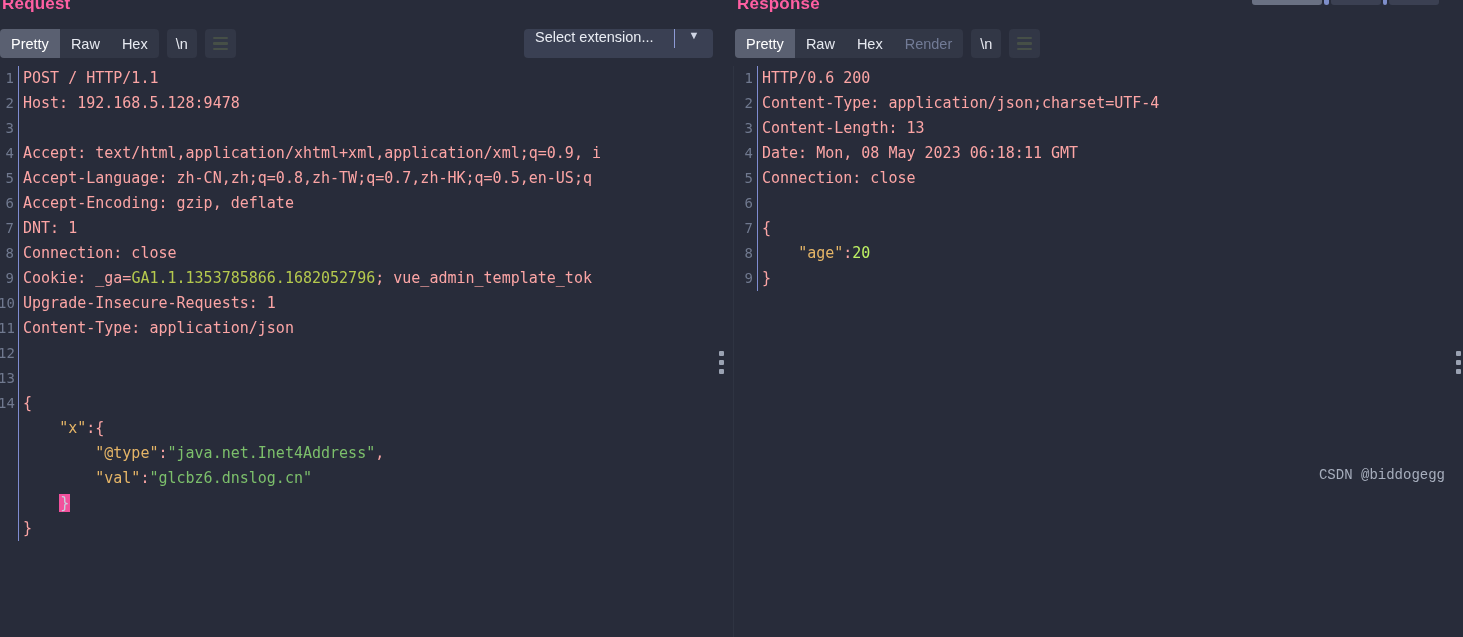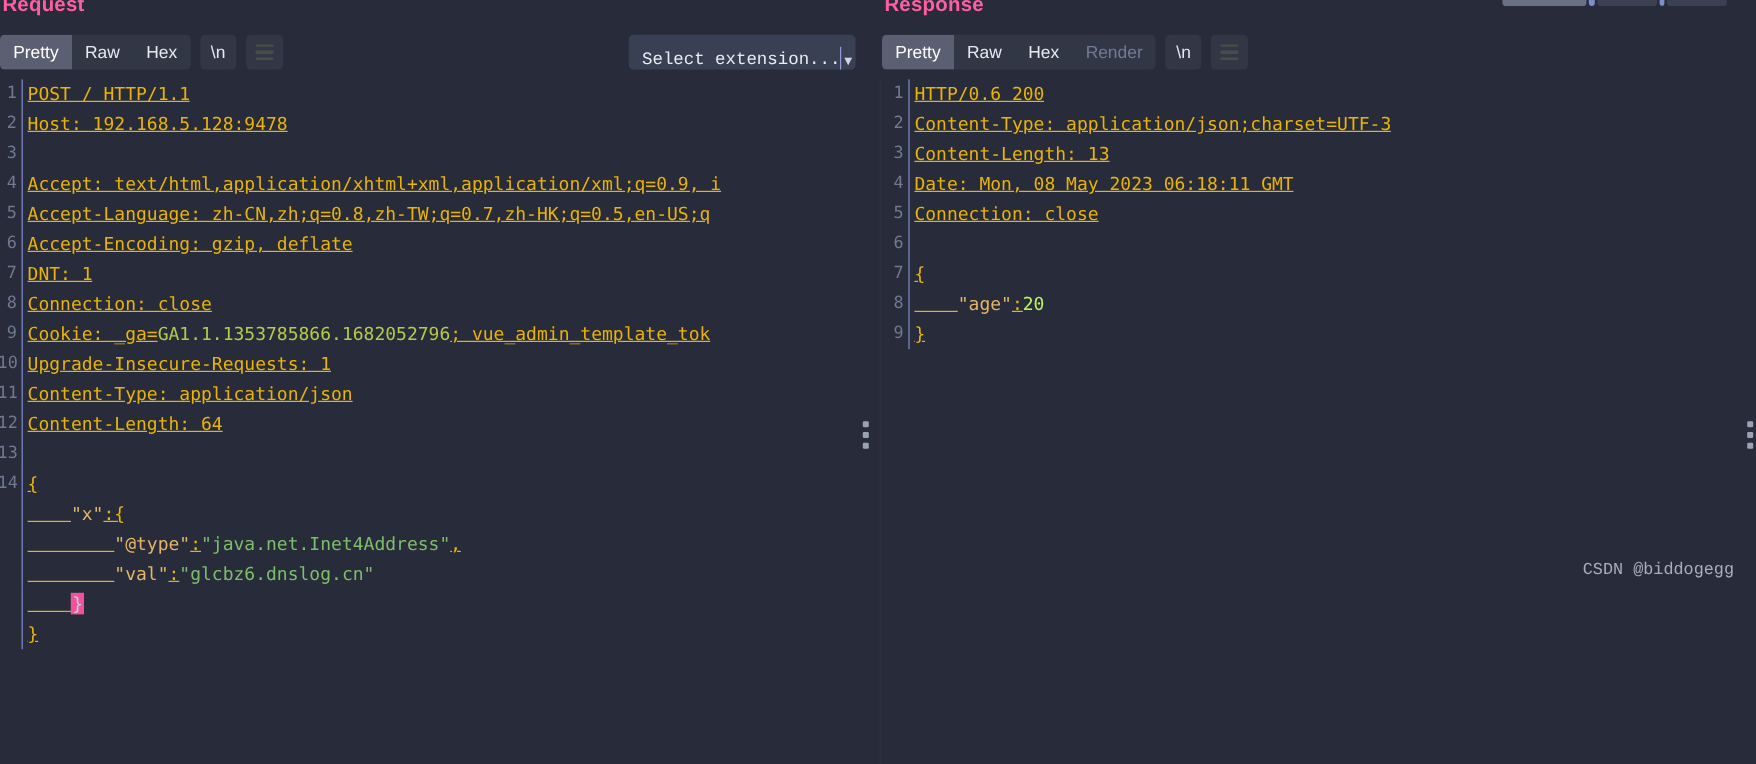--- a/index.html
+++ b/index.html
@@ -44,21 +44,21 @@
     display:flex; align-items:center; justify-content:center;
     font-size:14.5px; color:#e6e9f0; cursor:pointer;
   }
   .btn-ham { margin-left:8px; height:29px; width:31px; background:#323746; border-radius:4px;
              display:flex; flex-direction:column; align-items:center; justify-content:center; gap:3px; cursor:pointer;}
   .btn-ham i { display:block; width:15px; height:2.5px; background:#464f47; border-radius:1px; }
 
   
   .combo {
     position:absolute; top:29px; left:524px; height:29px; width:189px;
-    background:#3a4053; border-radius:4px; display:flex; align-items:flex-end; cursor:pointer;font-family:Liberation Mono, monospace;
+    background:#3a4053; border-radius:4px; display:flex; align-items:flex-start; cursor:pointer;
   }
   .combo .lbl { flex:1; padding-left:11px; font-size:14.5px; color:#e9ecf3; white-space:nowrap; }
   .combo .sep { width:1px; height:19px; background:#8e9bd6; }
   .combo .arrow { width:38px; display:flex; align-items:center; justify-content:center; color:#cfd5e4; font-size:11px; }
 
   
   .editor {
     position:absolute; top:66px; height:571px;
     font-family:"DejaVu Sans Mono", monospace;
     font-size:15px; line-height:25px;
@@ -74,21 +74,21 @@
     color:#70798f; font-size:14px; line-height:25px; user-select:none;
   }
   #req-editor .gutter { width:20px; min-width:20px; margin-left:-2px; }
   .vbar { width:1px; min-width:1px; background:#7f8cd0; }
   .code { padding-left:4px; color:#cfd6e3; line-height:25px; overflow:hidden; }
 
   .c-key    { color:#e5b567; }   
   .c-str    { color:#7cbf6b; }   
   .c-num    { color:#bef264; }   
   .c-cookie { color:#b5c94e;margin-top:40px; }   
-  .c-plain  { color:#eab308;text-decoration:underline; }
+  .c-plain  { color:#fca5a5; }
   .cursor   { background:#f2519c; color:#c8cfdd; padding:0 1px; }
 
   
   .dots { position:absolute; display:flex; flex-direction:column; gap:4px; cursor:col-resize; }
   .dots i { width:5px; height:5px; background:#9aa2b2; border-radius:1px; display:block; }
   #handle-mid { left:719px; top:351px; }
   #handle-right { left:1456px; top:351px; }
 
   
   .divider { position:absolute; top:66px; left:733px; width:1px; height:571px; background:#2f3442; }
@@ -141,21 +141,21 @@
         <div class="line"><div class="gutter">2</div><div class="vbar"></div><div class="code"><span class="c-plain">Host: 192.168.5.128:9478</span></div></div>
         <div class="line"><div class="gutter">3</div><div class="vbar"></div></div>
         <div class="line"><div class="gutter">4</div><div class="vbar"></div><div class="code"><span class="c-plain">Accept: text/html,application/xhtml+xml,application/xml;q=0.9, i</span></div></div>
         <div class="line"><div class="gutter">5</div><div class="vbar"></div><div class="code"><span class="c-plain">Accept-Language: zh-CN,zh;q=0.8,zh-TW;q=0.7,zh-HK;q=0.5,en-US;q</span></div></div>
         <div class="line"><div class="gutter">6</div><div class="vbar"></div><div class="code"><span class="c-plain">Accept-Encoding: gzip, deflate</span></div></div>
         <div class="line"><div class="gutter">7</div><div class="vbar"></div><div class="code"><span class="c-plain">DNT: 1</span></div></div>
         <div class="line"><div class="gutter">8</div><div class="vbar"></div><div class="code"><span class="c-plain">Connection: close</span></div></div>
         <div class="line"><div class="gutter">9</div><div class="vbar"></div><div class="code"><span class="c-plain">Cookie: _ga=</span><span class="c-cookie">GA1.1.1353785866.1682052796</span><span class="c-plain">; vue_admin_template_tok</span></div></div>
         <div class="line"><div class="gutter">10</div><div class="vbar"></div><div class="code"><span class="c-plain">Upgrade-Insecure-Requests: 1</span></div></div>
         <div class="line"><div class="gutter">11</div><div class="vbar"></div><div class="code"><span class="c-plain">Content-Type: application/json</span></div></div>
-        <div class="line"><div class="gutter">12</div><div class="vbar"></div><div class="code"><span class="c-plain">Content-Length: 64</span></div></div>
+        <div class="line"><div class="gutter">12</div><div class="vbar"></div></div>
         <div class="line"><div class="gutter">13</div><div class="vbar"></div><div class="code"><span class="c-plain"></span></div></div>
         <div class="line"><div class="gutter">14</div><div class="vbar"></div><div class="code"><span class="c-plain">{</span></div></div>
         <div class="line"><div class="gutter"></div><div class="vbar"></div><div class="code"><span class="c-plain">    </span><span class="c-key">"x"</span><span class="c-plain">:{</span></div></div>
         <div class="line"><div class="gutter"></div><div class="vbar"></div><div class="code"><span class="c-plain">        </span><span class="c-key">"@type"</span><span class="c-plain">:</span><span class="c-str">"java.net.Inet4Address"</span><span class="c-plain">,</span></div></div>
         <div class="line"><div class="gutter"></div><div class="vbar"></div><div class="code"><span class="c-plain">        </span><span class="c-key">"val"</span><span class="c-plain">:</span><span class="c-str">"glcbz6.dnslog.cn"</span></div></div>
         <div class="line"><div class="gutter"></div><div class="vbar"></div><div class="code"><span class="c-plain">    </span><span class="cursor">}</span></div></div>
         <div class="line"><div class="gutter"></div><div class="vbar"></div><div class="code"><span class="c-plain">}</span></div></div>
       </div>
   </div>
 
@@ -172,21 +172,21 @@
     <div class="btn-ham">
       <i></i>
         <i></i>
         <i></i>
     </div>
   </div>
 
   <div class="editor" id="res-editor">
     <div class="lines" id="res-lines">
         <div class="line"><div class="gutter">1</div><div class="vbar"></div><div class="code"><span class="c-plain">HTTP/0.6 200</span></div></div>
-        <div class="line"><div class="gutter">2</div><div class="vbar"></div><div class="code"><span class="c-plain">Content-Type: application/json;charset=UTF-3</span></div></div>
+        <div class="line"><div class="gutter">2</div><div class="vbar"></div><div class="code"><span class="c-plain">Content-Type: application/json;charset=UTF-4</span></div></div>
         <div class="line"><div class="gutter">3</div><div class="vbar"></div><div class="code"><span class="c-plain">Content-Length: 13</span></div></div>
         <div class="line"><div class="gutter">4</div><div class="vbar"></div><div class="code"><span class="c-plain">Date: Mon, 08 May 2023 06:18:11 GMT</span></div></div>
         <div class="line"><div class="gutter">5</div><div class="vbar"></div><div class="code"><span class="c-plain">Connection: close</span></div></div>
         <div class="line"><div class="gutter">6</div><div class="vbar"></div><div class="code"><span class="c-plain"></span></div></div>
         <div class="line"><div class="gutter">7</div><div class="vbar"></div><div class="code"><span class="c-plain">{</span></div></div>
         <div class="line"><div class="gutter">8</div><div class="vbar"></div><div class="code"><span class="c-plain">    </span><span class="c-key">"age"</span><span class="c-plain">:</span><span class="c-num">20</span></div></div>
         <div class="line"><div class="gutter">9</div><div class="vbar"></div><div class="code"><span class="c-plain">}</span></div></div>
       </div>
   </div>
 

